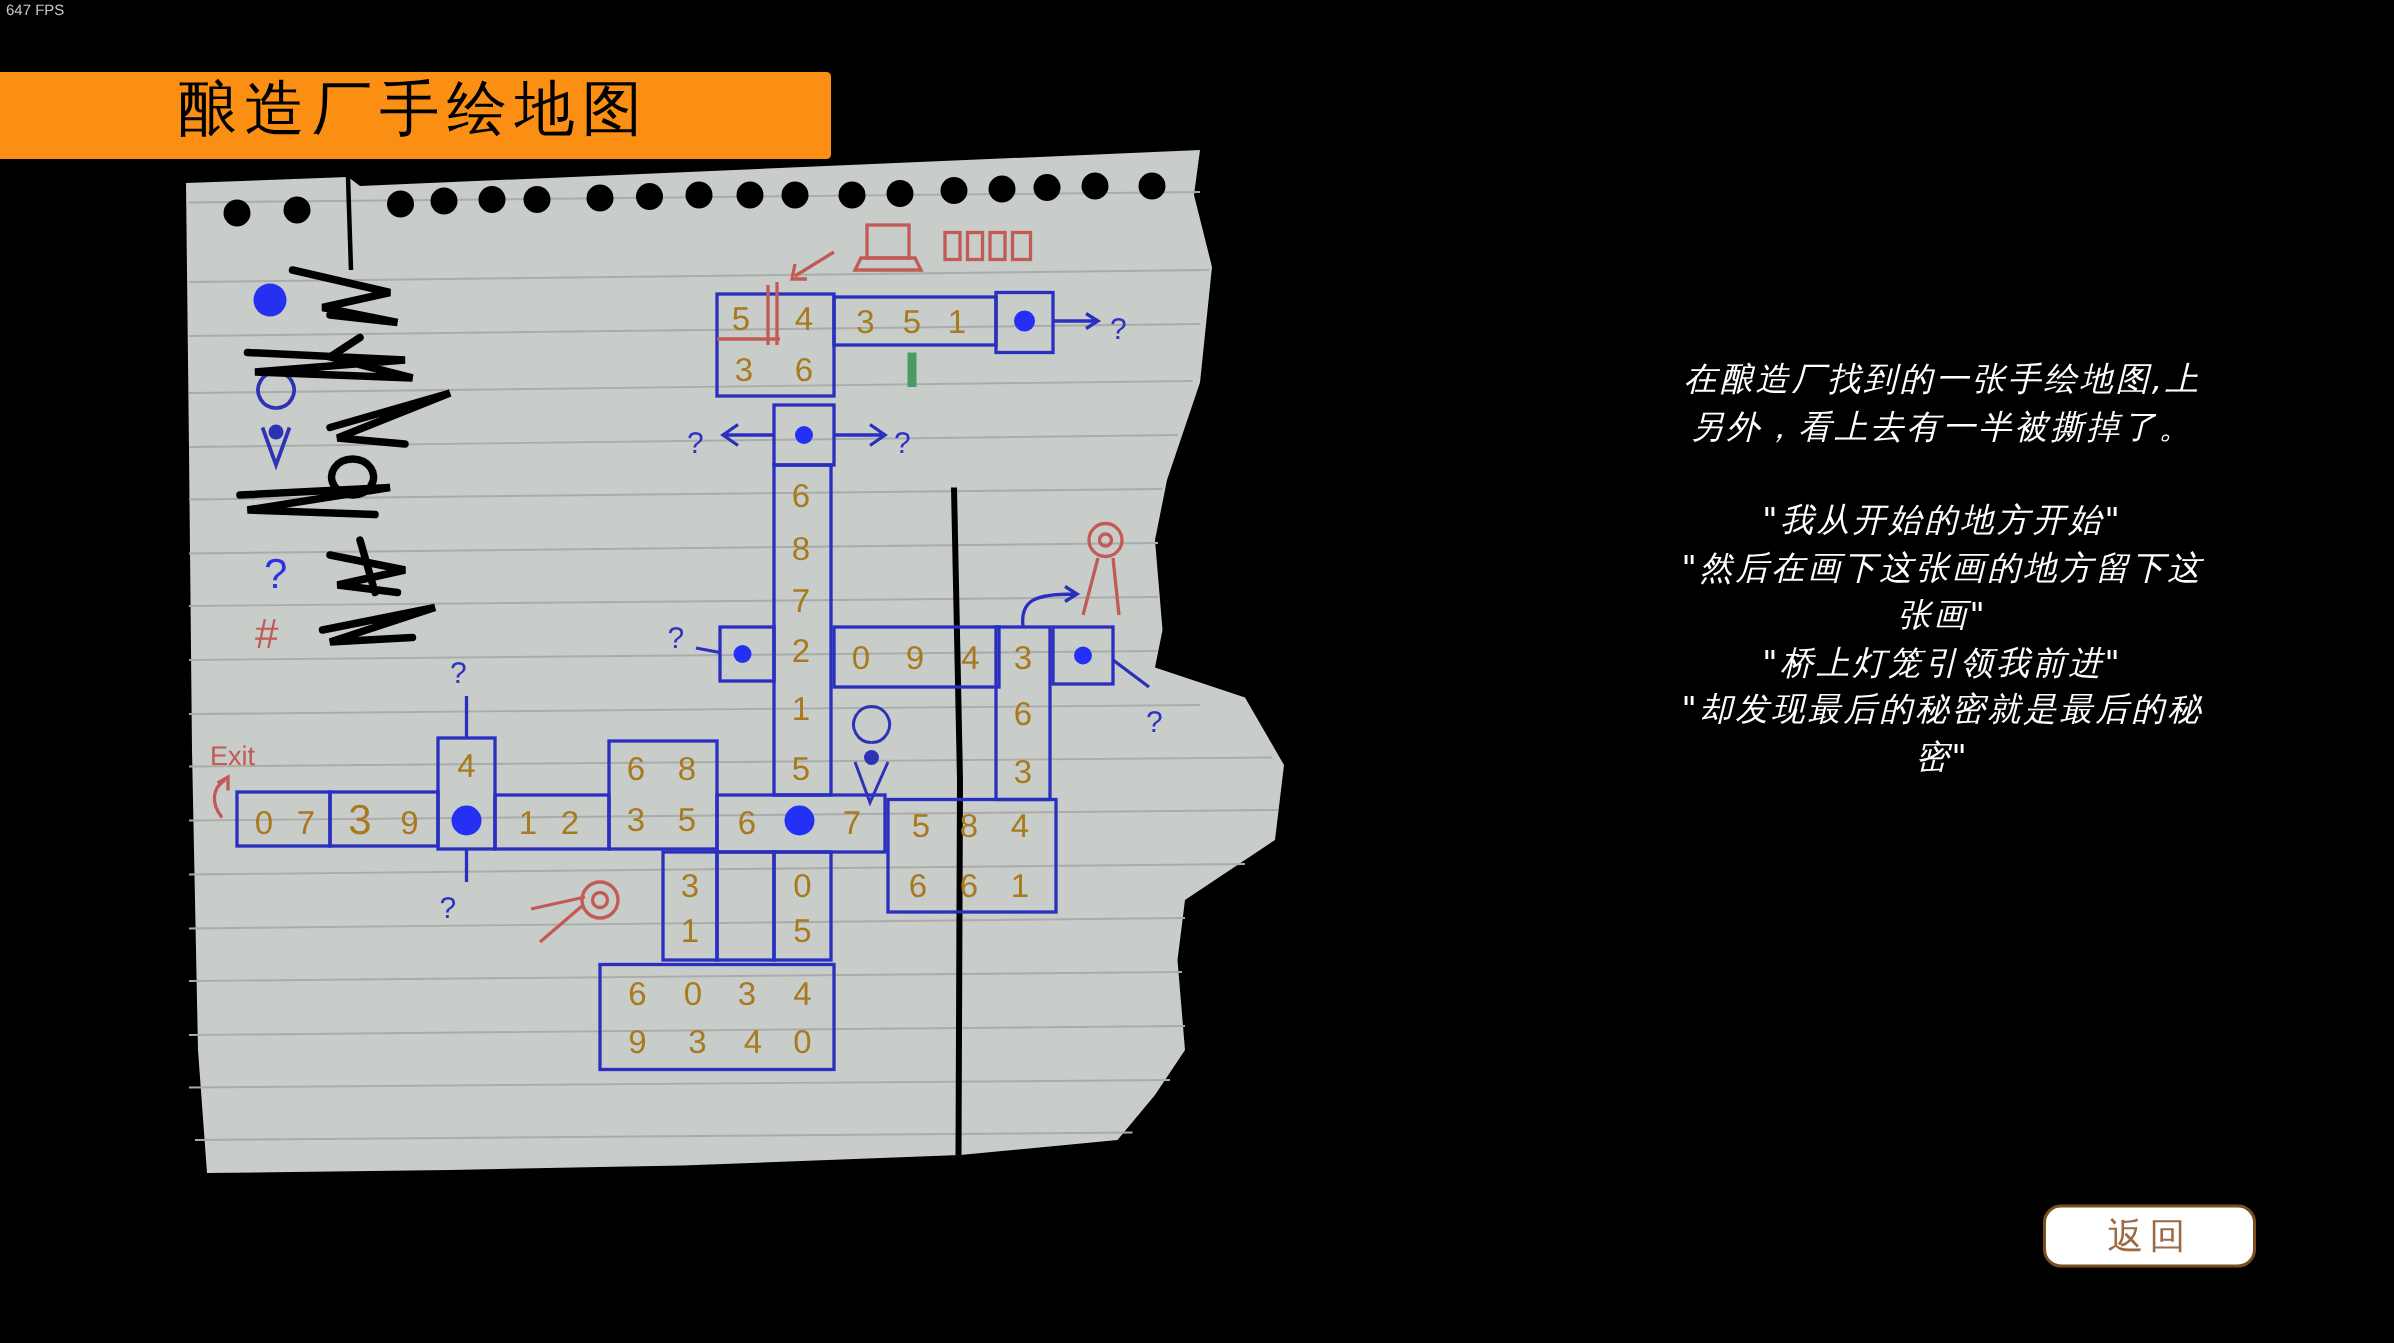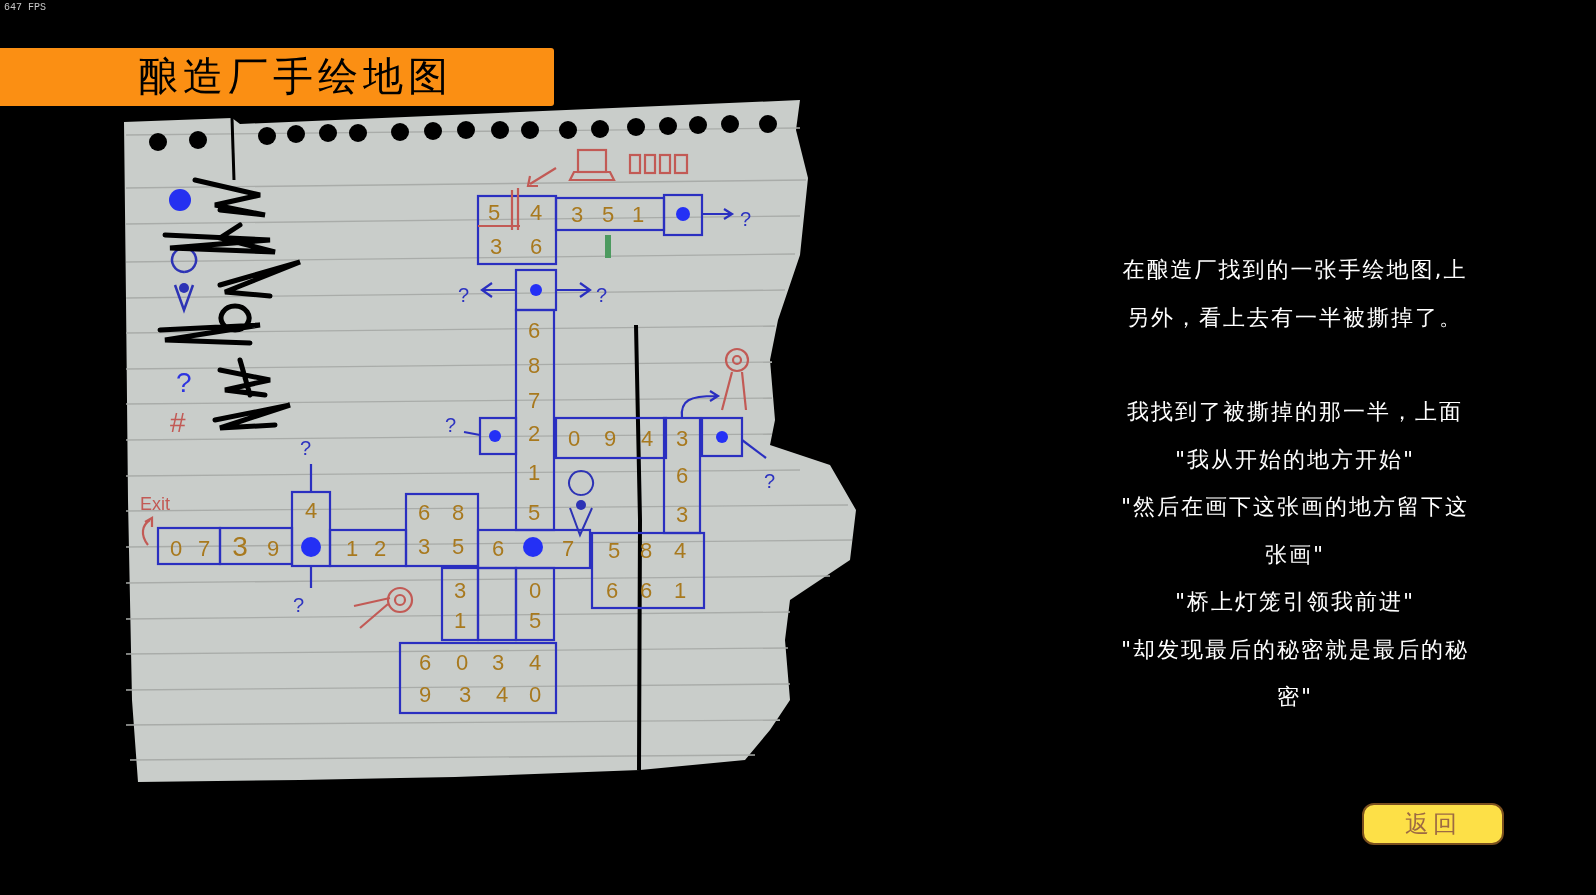--- a/index.html
+++ b/index.html
@@ -1,24 +1,24 @@
 <!DOCTYPE html>
 <html><head>
 <meta charset="utf-8">
 <style>
   html,body{margin:0;padding:0;background:#000;}
   body{width:1596px;height:895px;position:relative;overflow:hidden;font-family:"DejaVu Sans",sans-serif;}
-  .fps{position:absolute;left:4px;top:2px;font-size:10px;color:#c8c8c8;font-family:Liberation Mono, monospace;}
+  .fps{position:absolute;left:4px;top:2px;font-size:10px;color:#c8c8c8;font-family:Liberation Sans, sans-serif;}
   .title-banner{position:absolute;left:0;top:48px;width:554px;height:58px;background:#fb8f13;border-radius:0 3px 3px 0;}
-  .title-text{position:absolute;left:118px;top:6px;font-size:40px;letter-spacing:5px;color:#000;font-family:Liberation Serif, serif;line-height:46px;margin-left:20px;}
+  .title-text{position:absolute;left:118px;top:6px;font-size:40px;letter-spacing:5px;color:#000;font-family:Liberation Mono, monospace;line-height:46px;}
   .map-wrap{position:absolute;left:0;top:0;width:900px;height:895px;}
   .desc{position:absolute;left:1085px;top:238px;width:420px;color:#fff;font-size:22px;line-height:31.5px;text-align:center;letter-spacing:2px;font-family:"DejaVu Sans",sans-serif;}
-  .desc p{margin:16px;}
+  .desc p{margin:0;font-style:italic;}
   .desc .gap{height:31px;}
-  .back-btn{position:absolute;left:1362px;top:803px;width:142px;height:42px;border:2px solid #7a4f1e;border-radius:12px;background:#fde047;color:#9d6a43;font-size:24px;letter-spacing:4px;display:flex;align-items:center;justify-content:center;cursor:pointer;box-sizing:border-box;}
+  .back-btn{position:absolute;left:1362px;top:803px;width:142px;height:42px;border:2px solid #7a4f1e;border-radius:12px;background:#ffffff;color:#9d6a43;font-size:24px;letter-spacing:4px;display:flex;align-items:center;justify-content:center;cursor:pointer;box-sizing:border-box;}
 </style>
 </head>
 <body>
 
 <div class="fps">647 FPS</div>
 
 <div class="map-wrap">
 <svg width="900" height="895" viewBox="0 0 900 895" xmlns="http://www.w3.org/2000/svg">
 
   <path d="M124 122 L232 118 L240 124 L800 100 L796 130 L808 178 L800 255 L778 320 L770 360 L775 420 L770 445 L830 465 L856 510 L850 560 L790 600 L785 640 L790 700 L770 730 L745 760 L640 770 L455 777 L400 778 L300 780 L138 782 L132 700 L128 500 L126 300 Z" fill="#c9cdca"></path>
@@ -210,21 +210,20 @@
 </div>
 
 <div class="title-banner">
   <div class="title-text">酿造厂手绘地图</div>
 </div>
 
 <div class="desc">
   <p>在酿造厂找到的一张手绘地图,上</p>
   <p>另外，看上去有一半被撕掉了。</p>
   <div class="gap"></div>
-  <p>我找到了被撕掉的那一半，上面</p>
   <p>"我从开始的地方开始"</p>
   <p>"然后在画下这张画的地方留下这</p>
   <p>张画"</p>
   <p>"桥上灯笼引领我前进"</p>
   <p>"却发现最后的秘密就是最后的秘</p>
   <p>密"</p>
 </div>
 
 <div class="back-btn">返回</div>
 

